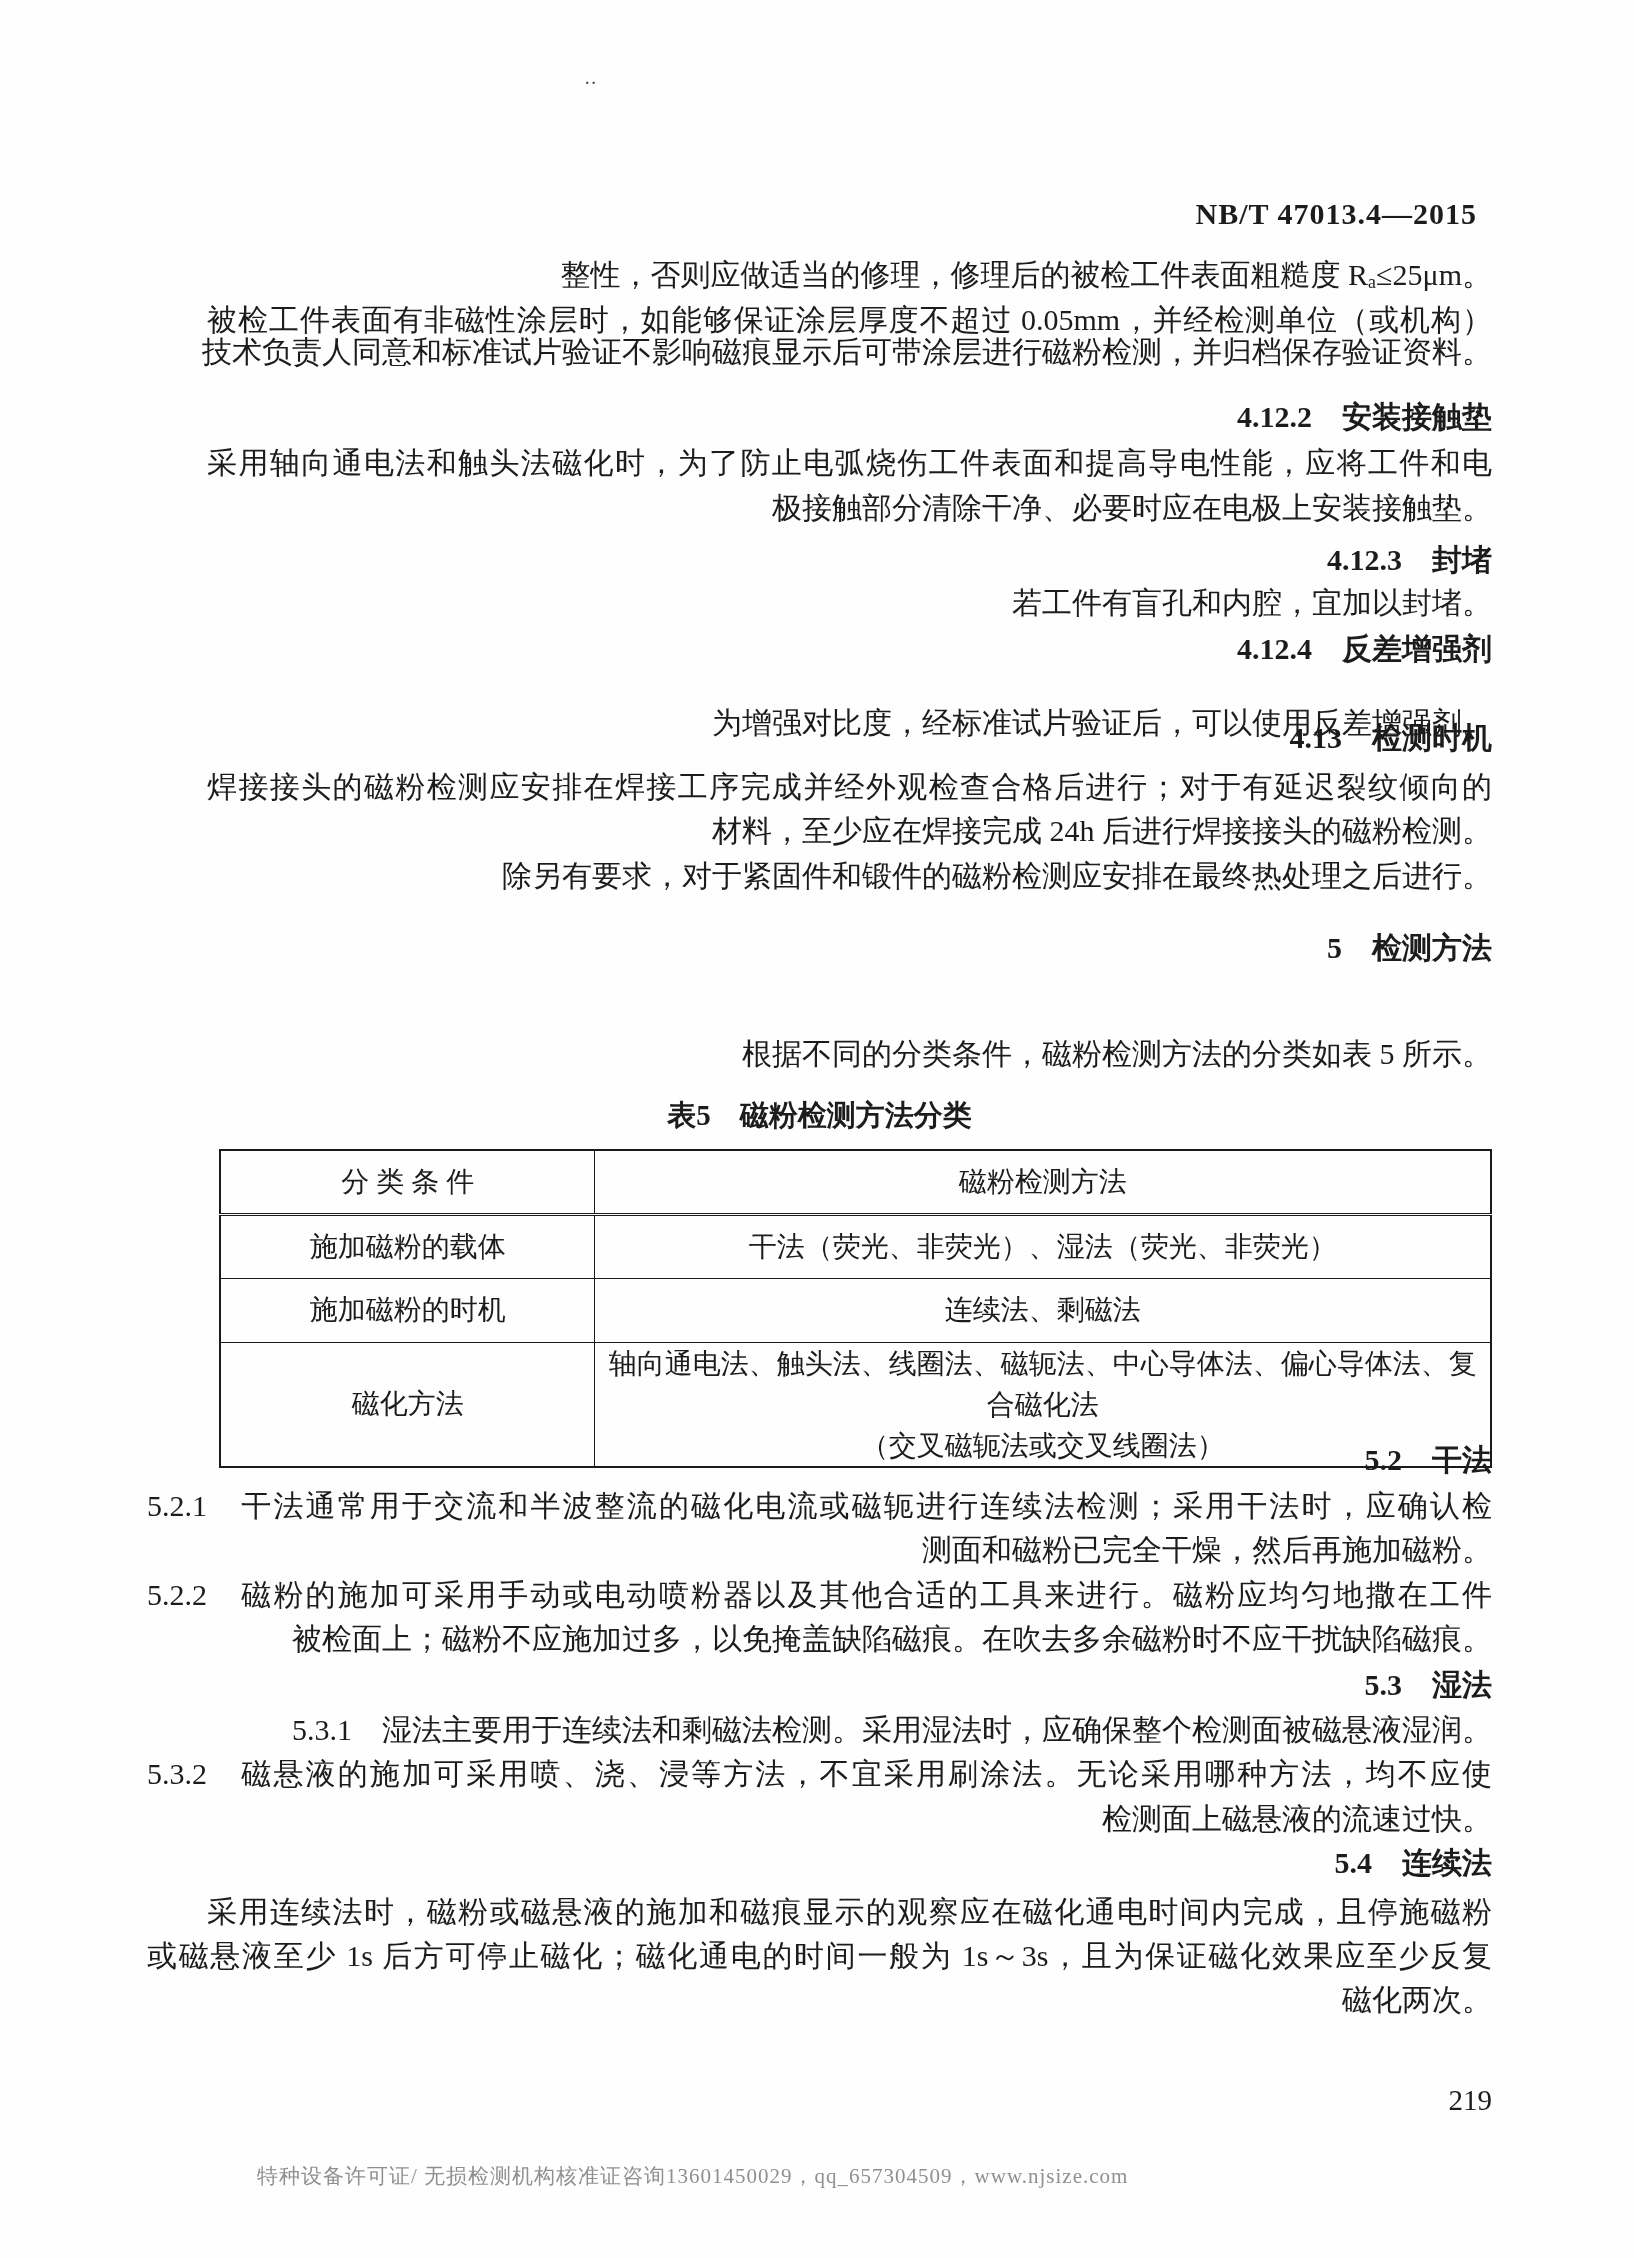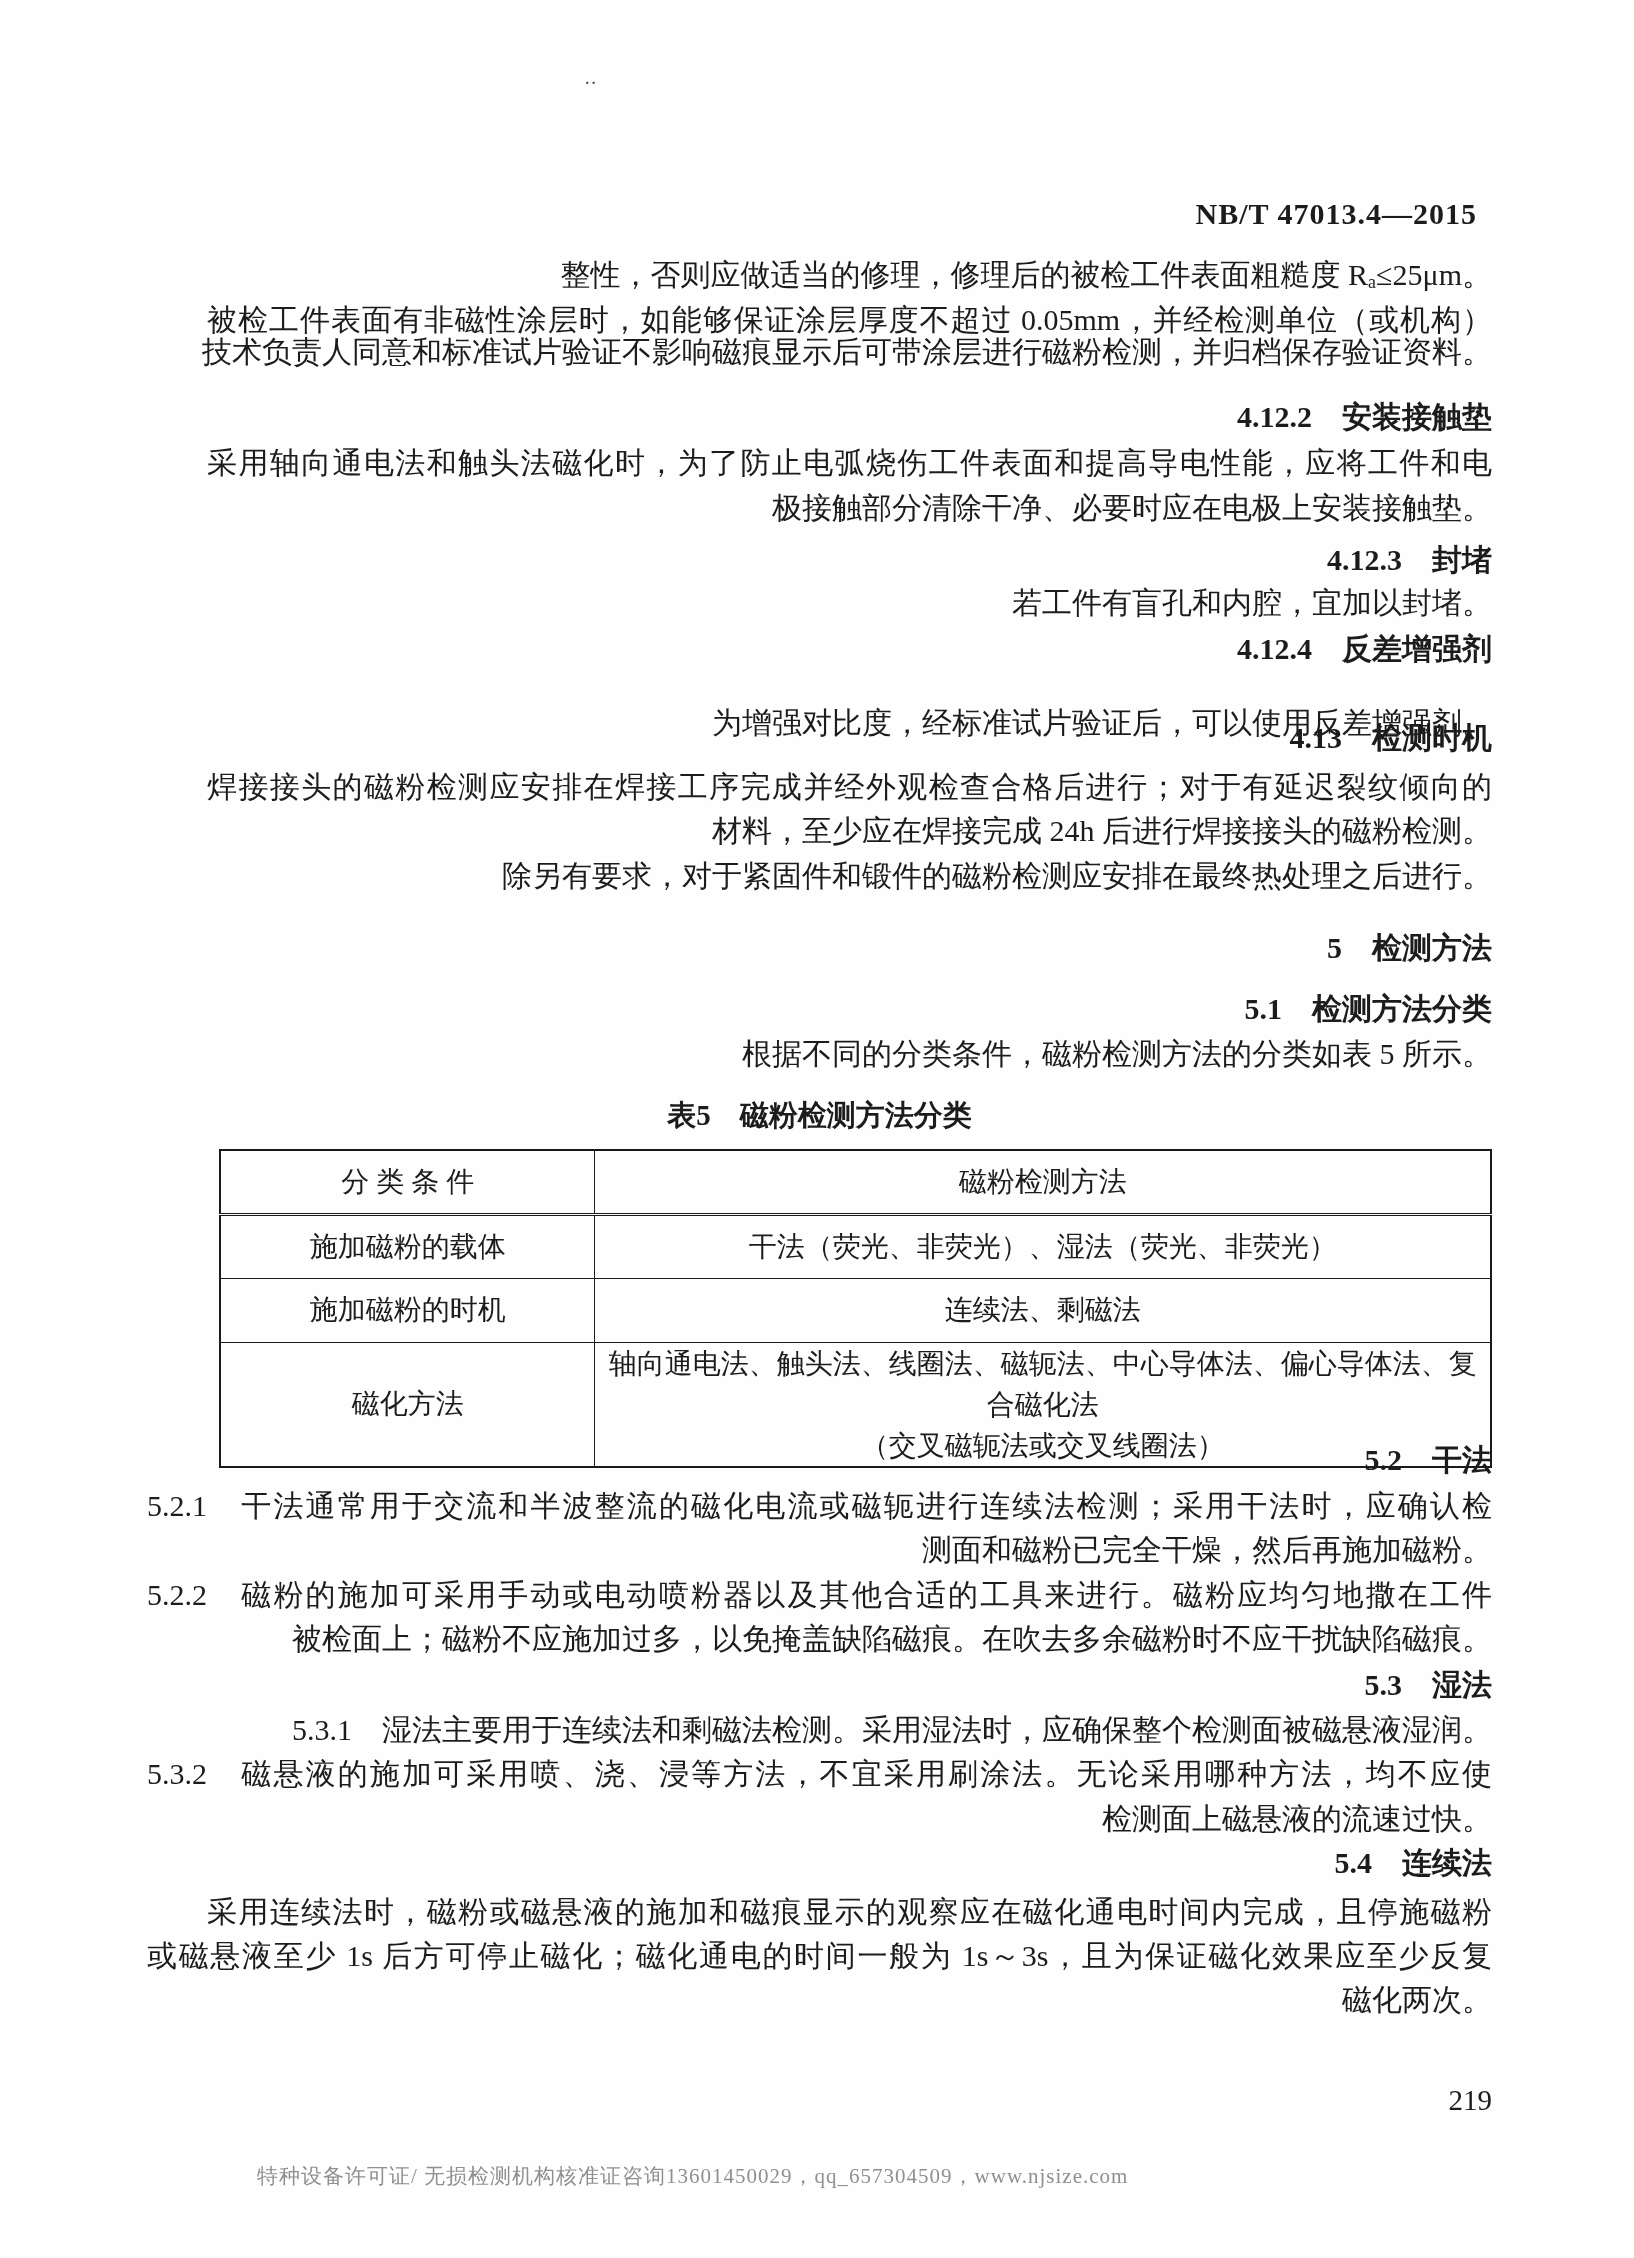--- a/index.html
+++ b/index.html
@@ -75,21 +75,20 @@
   <div class="ln ind fill" style="top:441px">采用轴向通电法和触头法磁化时，为了防止电弧烧伤工件表面和提高导电性能，应将工件和电</div>
   <div class="ln h" style="top:538px">4.12.3　封堵</div>
   <div class="ln ind" style="top:581px">若工件有盲孔和内腔，宜加以封堵。</div>
   <div class="ln h" style="top:627px">4.12.4　反差增强剂</div>
   <div class="ln ind" style="top:701px">为增强对比度，经标准试片验证后，可以使用反差增强剂。</div>
   <div class="ln h" style="top:716px">4.13　检测时机</div>
   <div class="ln ind fill" style="top:765px">焊接接头的磁粉检测应安排在焊接工序完成并经外观检查合格后进行；对于有延迟裂纹倾向的</div>
   <div class="ln" style="top:809px">材料，至少应在焊接完成 24h 后进行焊接接头的磁粉检测。</div>
   <div class="ln ind" style="top:854px">除另有要求，对于紧固件和锻件的磁粉检测应安排在最终热处理之后进行。</div>
   <div class="ln h" style="top:926px">5　检测方法</div>
-  <div class="ln h" style="top:987px">5.1　检测方法分类</div>
   <div class="ln ind" style="top:1032px">根据不同的分类条件，磁粉检测方法的分类如表 5 所示。</div>
 
   <div class="caption" style="top:1093px">表5　磁粉检测方法分类</div>
 
   <table class="t5">
     <thead>
       <tr>
         <th class="c1">分 类 条 件</th>
         <th>磁粉检测方法</th>
       </tr>

